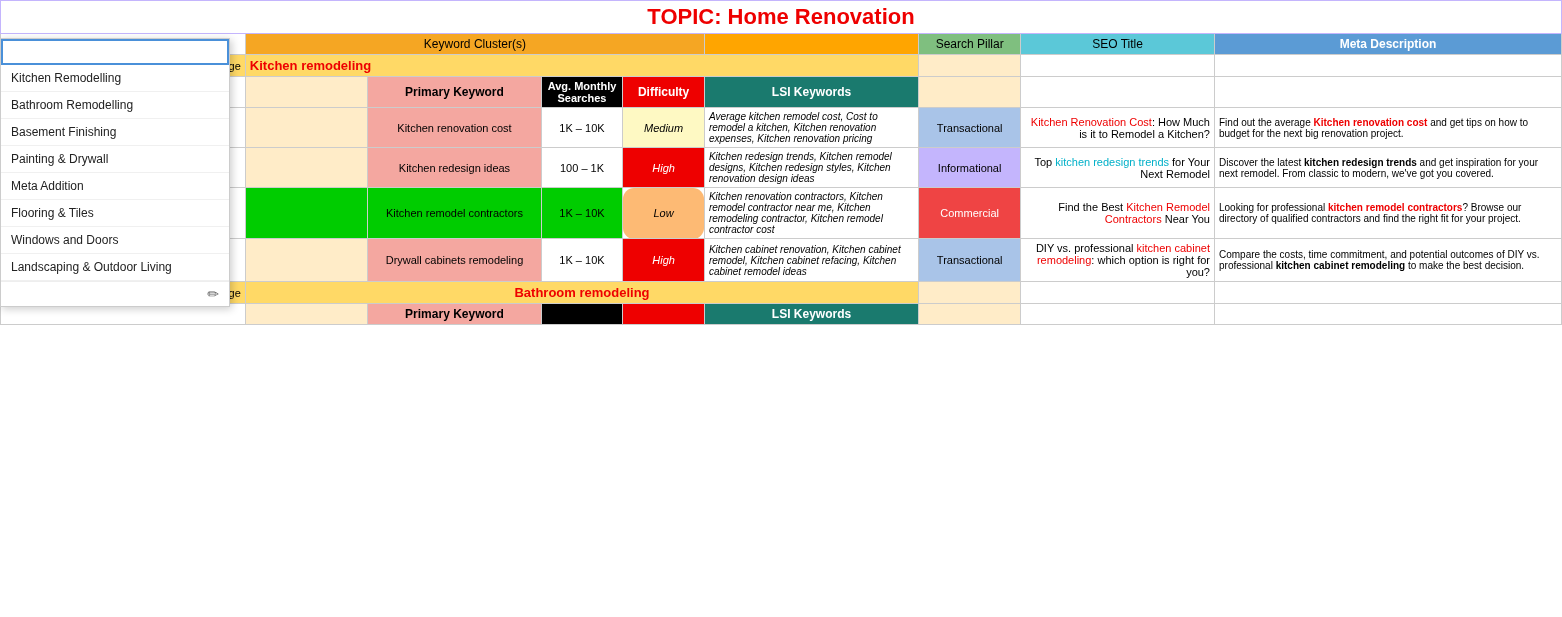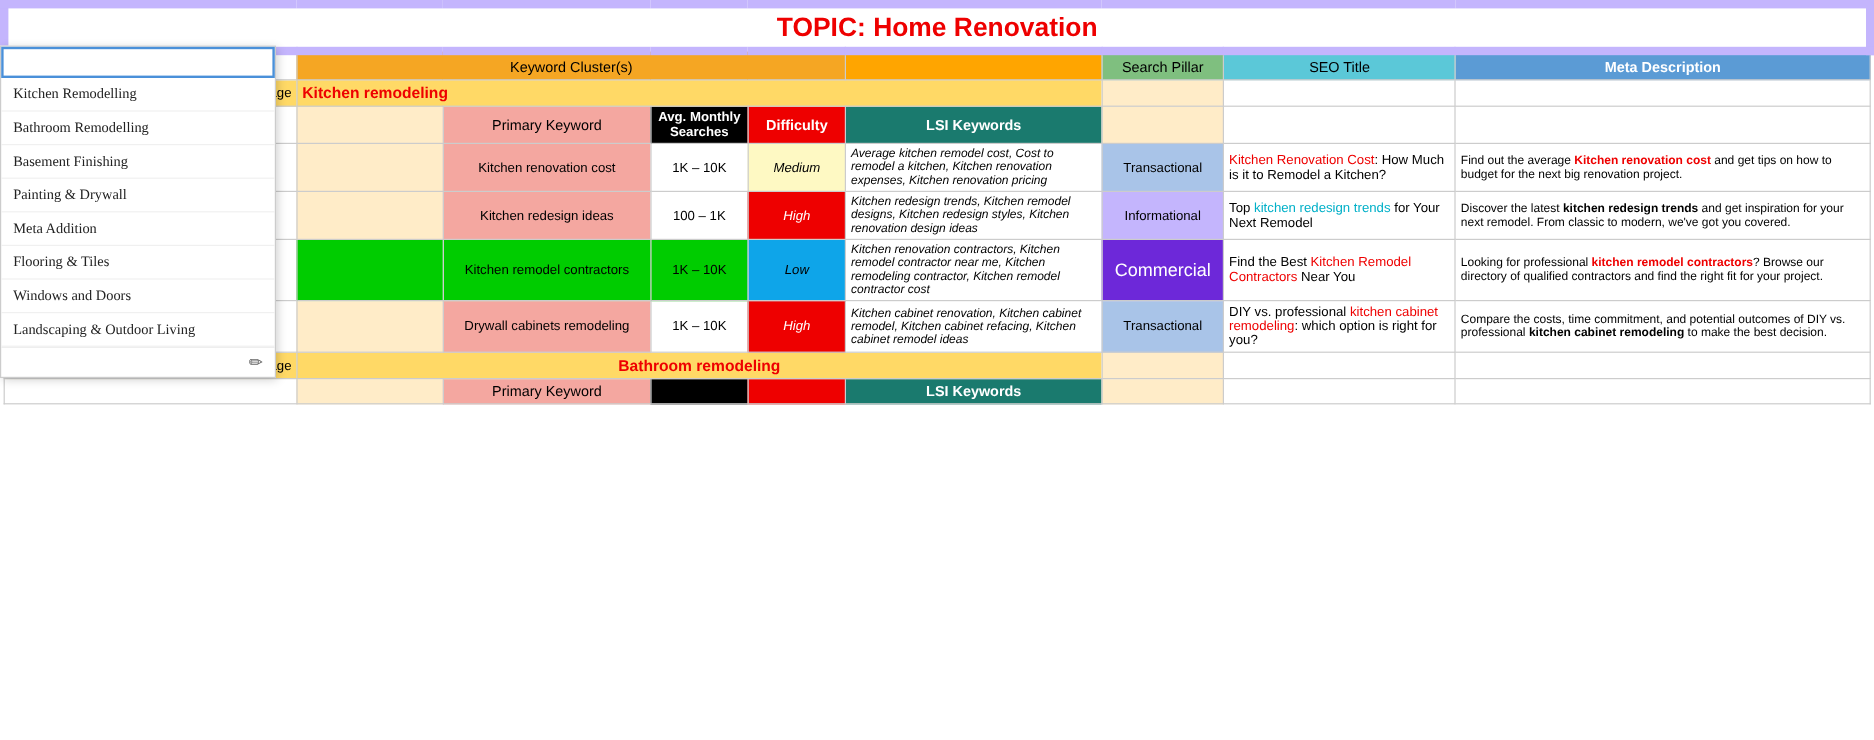--- a/index.html
+++ b/index.html
@@ -24,21 +24,20 @@
       padding: 4px 6px;
       font-size: 12px;
       outline: none;
     }
     .dropdown-item {
       padding: 6px 10px;
       cursor: pointer;
       border-bottom: 1px solid #f0f0f0;
       font-size: 12px;
       color: #222;
-      font-family: Liberation Serif, serif;
     }
     .dropdown-edit {
       padding: 4px 10px;
       text-align: right;
       color: #666;
       font-size: 14px;
       cursor: pointer;
       border-top: 1px solid #eee;
     }
 
@@ -105,43 +104,43 @@
       text-align: left;
     }
     .section-bathroom-remodeling {
       background: #ffd966;
       color: #e00;
       font-weight: bold;
       font-size: 13px;
       text-align: center;
     }
 
-    .sub-header-primary { background: #f4a7a0; font-weight: normal; font-size: 12px; }
+    .sub-header-primary { background: #f4a7a0; font-weight: bold; font-size: 12px; }
     .sub-header-avg { background: #000; color: #fff; font-weight: bold; font-size: 11px; }
     .sub-header-diff { background: #e00; color: #fff; font-weight: bold; font-size: 12px; }
     .sub-header-lsi { background: #1a7a6e; color: #fff; font-weight: bold; font-size: 12px; }
 
     .pillar-page-label {
       background: #ffd966;
       font-size: 11px;
       text-align: right;
       padding-right: 4px;
       color: #000;
     }
 
     .kw-cell { background: #f4a7a0; font-size: 11px; }
     .avg-cell { font-size: 11px; }
     .diff-medium { background: #fef9c3; font-style: italic; font-size: 11px; }
     .diff-high { background: #e00; color: #fff; font-style: italic; font-size: 11px; margin-left: 40px; }
-    .diff-low { background: #0ea5e9; font-style: italic; font-size: 11px; }
+    .diff-low { background: #fdba74; font-style: italic; font-size: 11px; border-radius: 11px; }
     .lsi-cell { font-style: italic; font-size: 10px; color: #000; text-align: left; padding-left: 4px; }
     .intent-transactional { background: #a9c4e8; font-size: 11px; }
     .intent-informational { background: #c4b5fd; font-size: 11px; }
-    .intent-commercial { background: #6d28d9; color: #fff; font-size: 15px; }
-    .seo-cell { text-align: left; font-size: 11px; color: #000; }
+    .intent-commercial { background: #ef4444; color: #fff; font-size: 11px; }
+    .seo-cell { text-align: right; font-size: 11px; color: #000; }
     .meta-cell { text-align: left; font-size: 10px; color: #000; }
 
     .red-text { color: #e00; }
     .cyan-text { color: #00b0c8; }
   </style>
 </head>
 <body>
 
 <div class="container">
 
@@ -167,21 +166,21 @@
         <col class="col-primary-kw">
         <col class="col-avg">
         <col class="col-diff">
         <col class="col-lsi">
         <col class="col-intent">
         <col class="col-seo">
         <col class="col-meta">
       </colgroup>
       <tbody>
         <tr>
-          <td colspan="9" style="background:#fff; border:7px solid #c4b5fd;">
+          <td colspan="9" style="background:#fff; border:1px solid #c4b5fd;">
             <span style="font-size:22px; font-weight:bold; color:#e00;">TOPIC: Home Renovation</span>
           </td>
         </tr>
 
         <tr>
           <td style="background:#fff; border:1px solid #ccc;"></td>
           <td colspan="4" class="header-keyword-cluster">Keyword Cluster(s)</td>
           <td style="background:#ffa500; border:1px solid #ccc;"></td>
           <td class="header-search-intent">Search Pillar</td>
           <td class="header-seo-title">SEO Title</td>

